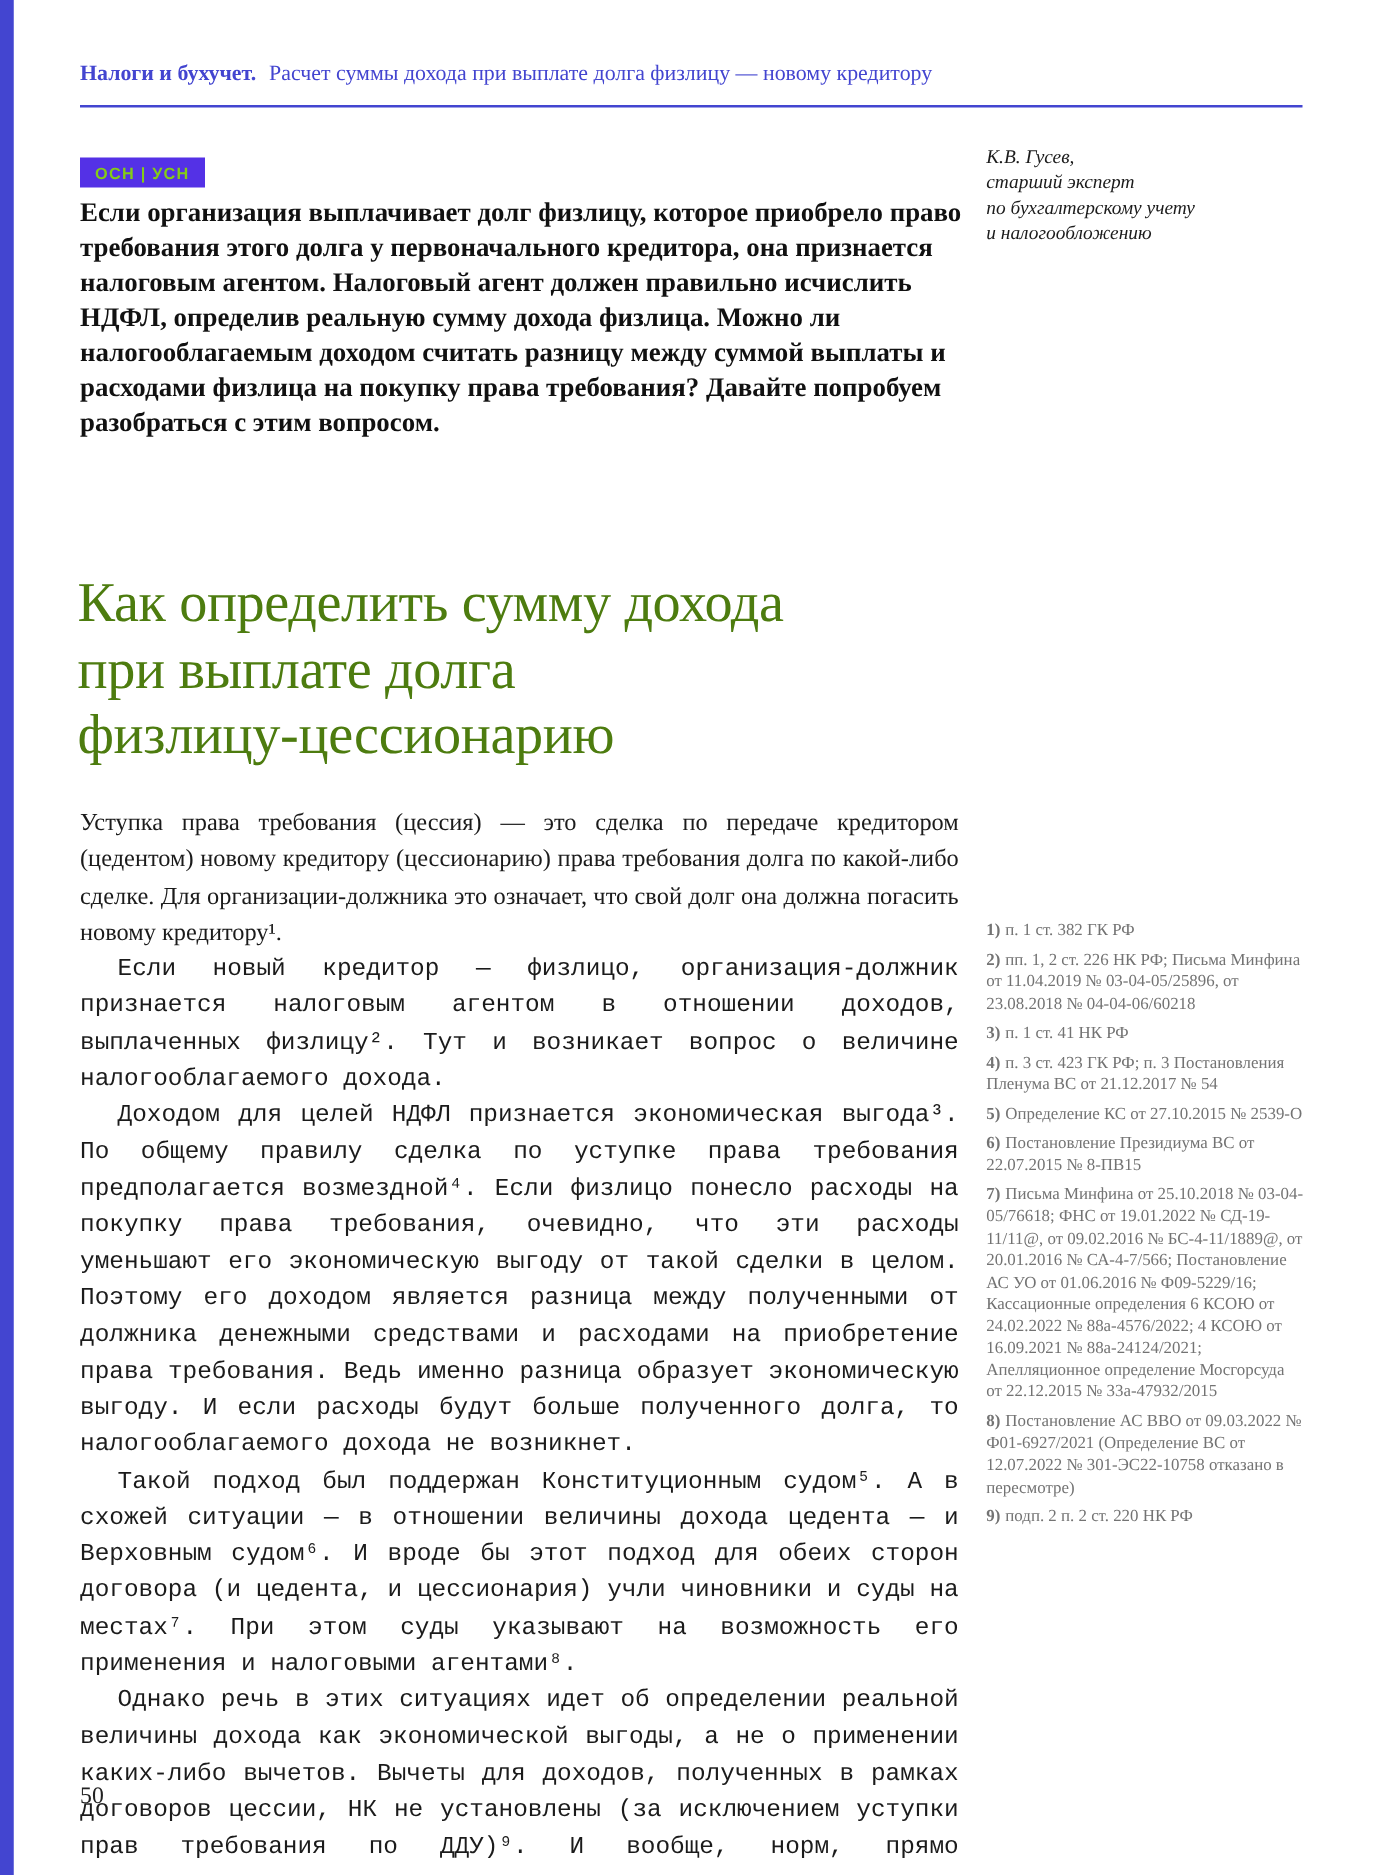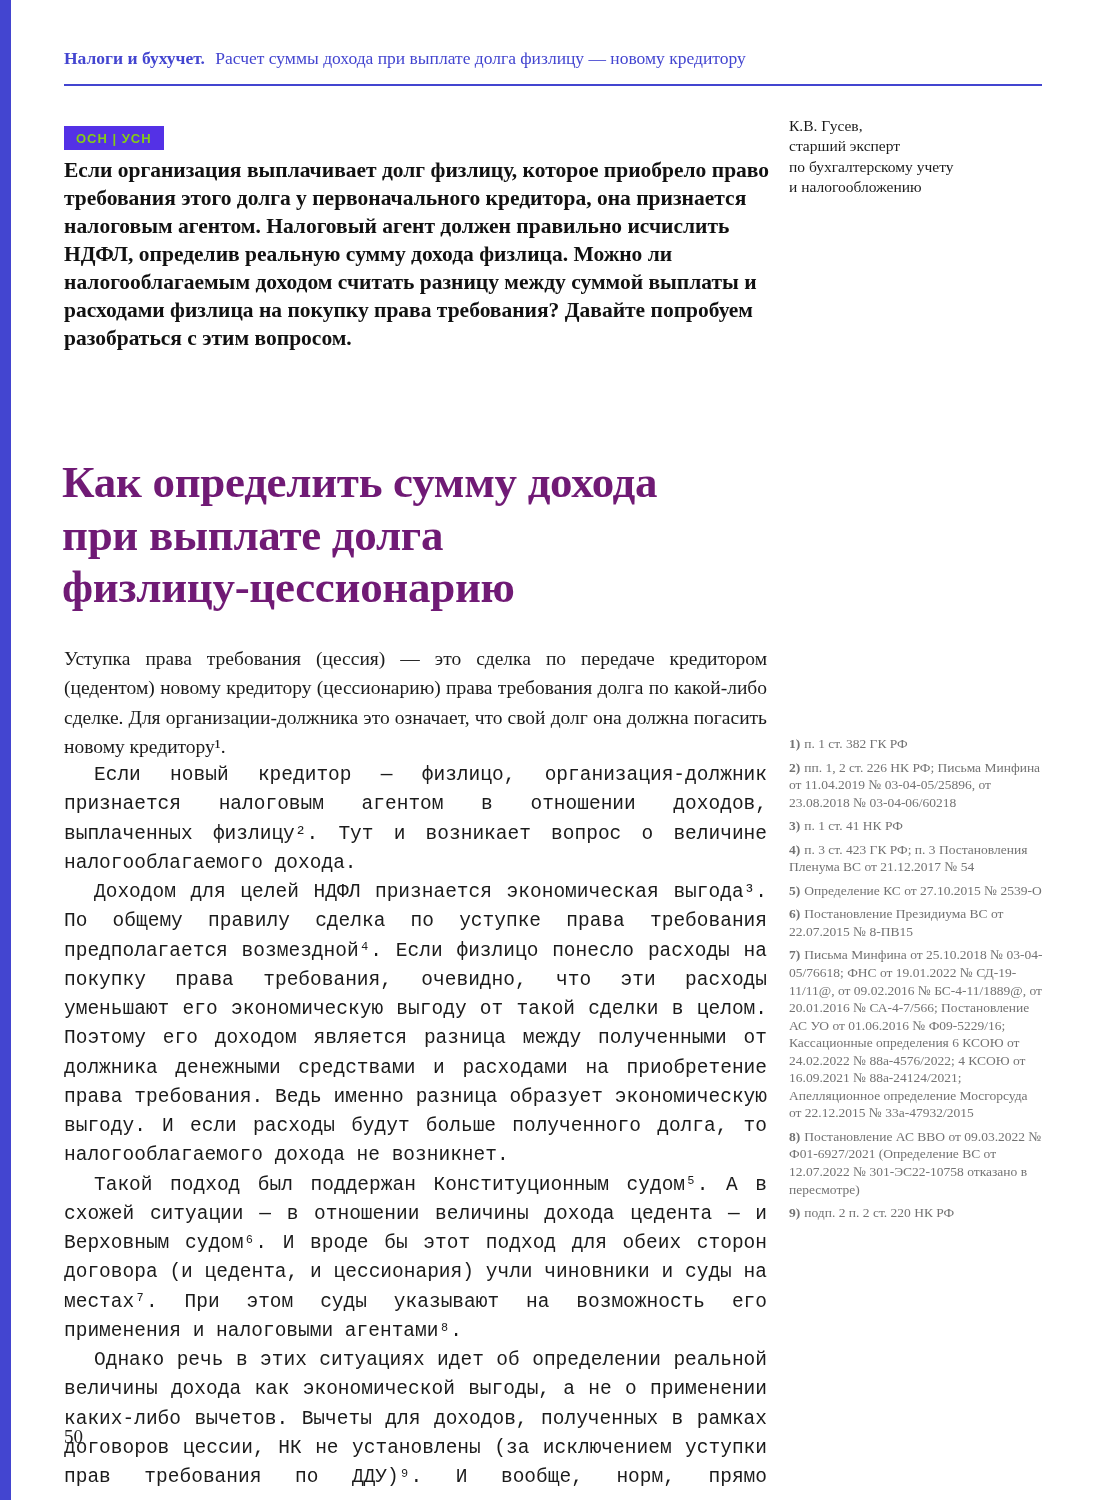--- a/index.html
+++ b/index.html
@@ -22,30 +22,30 @@
     background:var(--accent,#4345d0);
   }
   .badge {
     position:absolute; left:64px; top:126px;
     background:var(--badge_bg,#5431e6); color:#84cc16;
     font-family:"Liberation Sans", sans-serif; font-weight:bold;
     font-size:13px; letter-spacing:1px; padding:5px 12px 4px 12px;
   }
   .author {
     position:absolute; left:789px; top:116px; width:255px;
-    font-size:15.5px; line-height:1.32; white-space:pre-line;
+    font-style:italic; font-size:15.5px; line-height:1.32; white-space:pre-line;
   }
   .intro {
     position:absolute; left:64px; top:157px; width:707px;
     font-weight:bold; font-size:21.5px; line-height:1.3; color:#111;
   }
   .title {
     position:absolute; left:62px; top:426px; width:990px;
-    font-weight:bold; font-size:45px; line-height:1.17;
-    letter-spacing:-0.3px; color:#701a75; white-space:pre-line;
+    font-weight:normal; font-size:45px; line-height:1.17;
+    letter-spacing:-0.3px; color:#4d7c0f; white-space:pre-line;
   }
   .body-col {
     position:absolute; left:64px; top:644px; width:703px;
     font-size:19.5px; line-height:1.5; text-align:justify;
   }
   .body-col p { margin:0; }
   .body-col p + p { text-indent:30px;font-family:Liberation Mono, monospace; }
   .notes {
     position:absolute; left:789px; top:735px; width:254px;
     font-size:13.5px; line-height:1.3; color:#737373;
@@ -89,21 +89,21 @@
     <p>Доходом для целей НДФЛ признается экономическая выгода³. По общему правилу сделка по уступке права требования предполагается возмездной⁴. Если физлицо понесло расходы на покупку права требования, очевидно, что эти расходы уменьшают его экономическую выгоду от такой сделки в целом. Поэтому его доходом является разница между полученными от должника денежными средствами и расходами на приобретение права требования. Ведь именно разница образует экономическую выгоду. И если расходы будут больше полученного долга, то налогооблагаемого дохода не возникнет.</p>
     <p>Такой подход был поддержан Конституционным судом⁵. А в схожей ситуации — в отношении величины дохода цедента — и Верховным судом⁶. И вроде бы этот подход для обеих сторон договора (и цедента, и цессионария) учли чиновники и суды на местах⁷. При этом суды указывают на возможность его применения и налоговыми агентами⁸.</p>
     <p>Однако речь в этих ситуациях идет об определении реальной величины дохода как экономической выгоды, а не о применении каких-либо вычетов. Вычеты для доходов, полученных в рамках договоров цессии, НК не установлены (за исключением уступки прав требования по ДДУ)⁹. И вообще, норм, прямо предусматривающих воз-</p>
   </div>
 
   <div class="notes">
     <div class="note">
       <span class="note-num">1)</span><span>п. 1 ст. 382 ГК РФ</span>
     </div>
     <div class="note">
-      <span class="note-num">2)</span><span>пп. 1, 2 ст. 226 НК РФ; Письма Минфина от 11.04.2019 № 03-04-05/25896, от 23.08.2018 № 03-04-06/60218</span>
+      <span class="note-num">2)</span><span>пп. 1, 2 ст. 226 НК РФ; Письма Минфина от 11.04.2019 № 03-04-05/25896, от 23.08.2018 № 04-04-06/60218</span>
     </div>
     <div class="note">
       <span class="note-num">3)</span><span>п. 1 ст. 41 НК РФ</span>
     </div>
     <div class="note">
       <span class="note-num">4)</span><span>п. 3 ст. 423 ГК РФ; п. 3 Постановления Пленума ВС от 21.12.2017 № 54</span>
     </div>
     <div class="note">
       <span class="note-num">5)</span><span>Определение КС от 27.10.2015 № 2539-О</span>
     </div>

